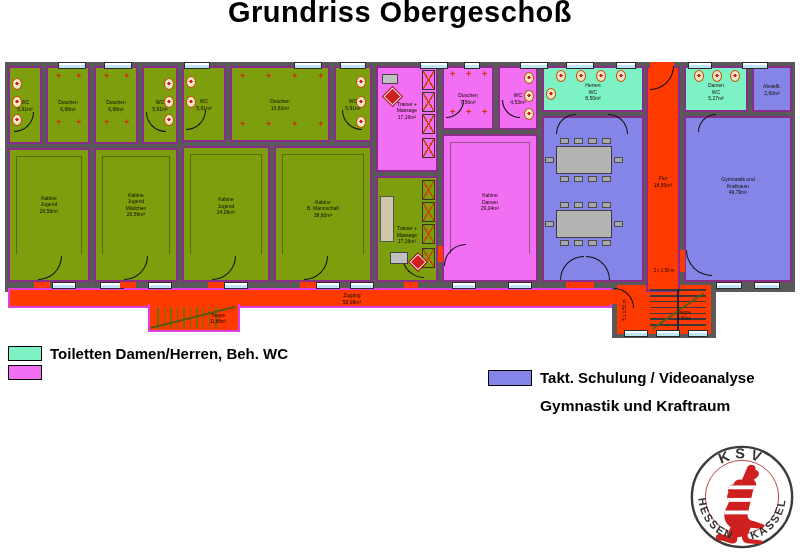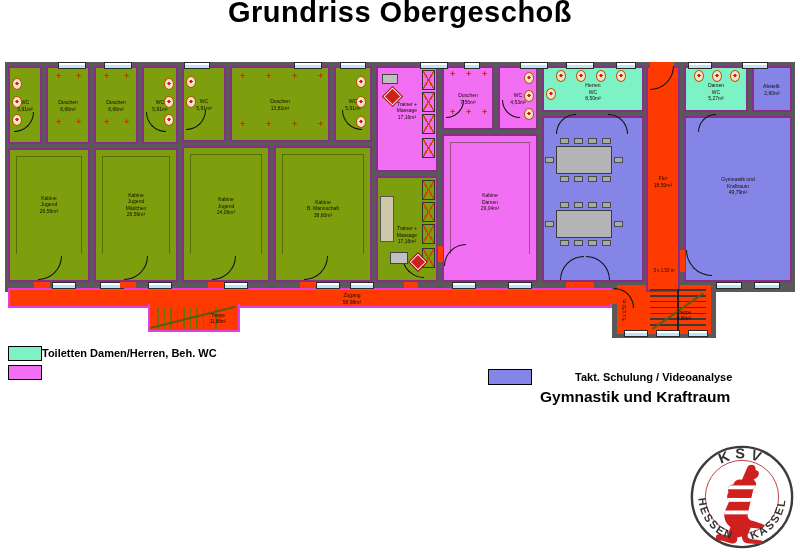--- a/index.html
+++ b/index.html
@@ -40,25 +40,25 @@
   .fx-table{position:absolute;background:#b4b4b4;border:1.5px solid #3a3a3a;box-sizing:border-box;}
   .fx-chair{position:absolute;width:9px;height:6px;background:#a8a8a8;border:1px solid #4a4a4a;box-sizing:border-box;}
   .fx-desk{position:absolute;background:#c0c0c0;border:1px solid #444;box-sizing:border-box;}
   .fx-diamond{position:absolute;background:#cf2020;border:1px solid #fff;outline:1px solid #a01010;transform:rotate(45deg);}
   .fx-bench{position:absolute;background:#cfc8a8;border:1px solid #555;box-sizing:border-box;}
   .tinylabel{position:absolute;font-size:4.5px;line-height:1.25;text-align:center;
       white-space:pre-line;color:#1a0a00;transform-origin:0 0;}
   #legend-left{position:absolute;left:8px;top:346px;display:flex;flex-direction:column;gap:5px;}
   .lg-row{display:flex;align-items:center;height:14px;}
   .lg-swatch{width:32px;height:13px;border:1.5px solid #000;box-sizing:content-box;}
-  .lg-text{margin-left:0;font-size:11px;font-weight:bold;color:#000;white-space:nowrap;}
+  .lg-text{margin-left:8px;font-size:15px;font-weight:bold;color:#000;white-space:nowrap;}
   #legend-right{position:absolute;left:488px;top:369px;}
-  #legend-right .lg-row2{display:flex;align-items:center;gap:43px;}
+  #legend-right .lg-row2{display:flex;align-items:center;}
   #legend-right .lg-swatch{width:42px;height:14px;}
-  #legend-right .line2{margin-left:52px;font-size:15.5px;font-weight:bold;margin-top:3px;white-space:nowrap;}
+  #legend-right .line2{margin-left:52px;font-size:15.5px;font-weight:bold;margin-top:11px;white-space:nowrap;}
   #logo{position:absolute;left:688px;top:442px;}
 </style>
 </head>
 <body>
 <div id="canvas">
 
 <div id="title">Grundriss Obergeschoß</div>
 
 <div id="underlay"></div>
 <div id="stairR-wall"></div>

